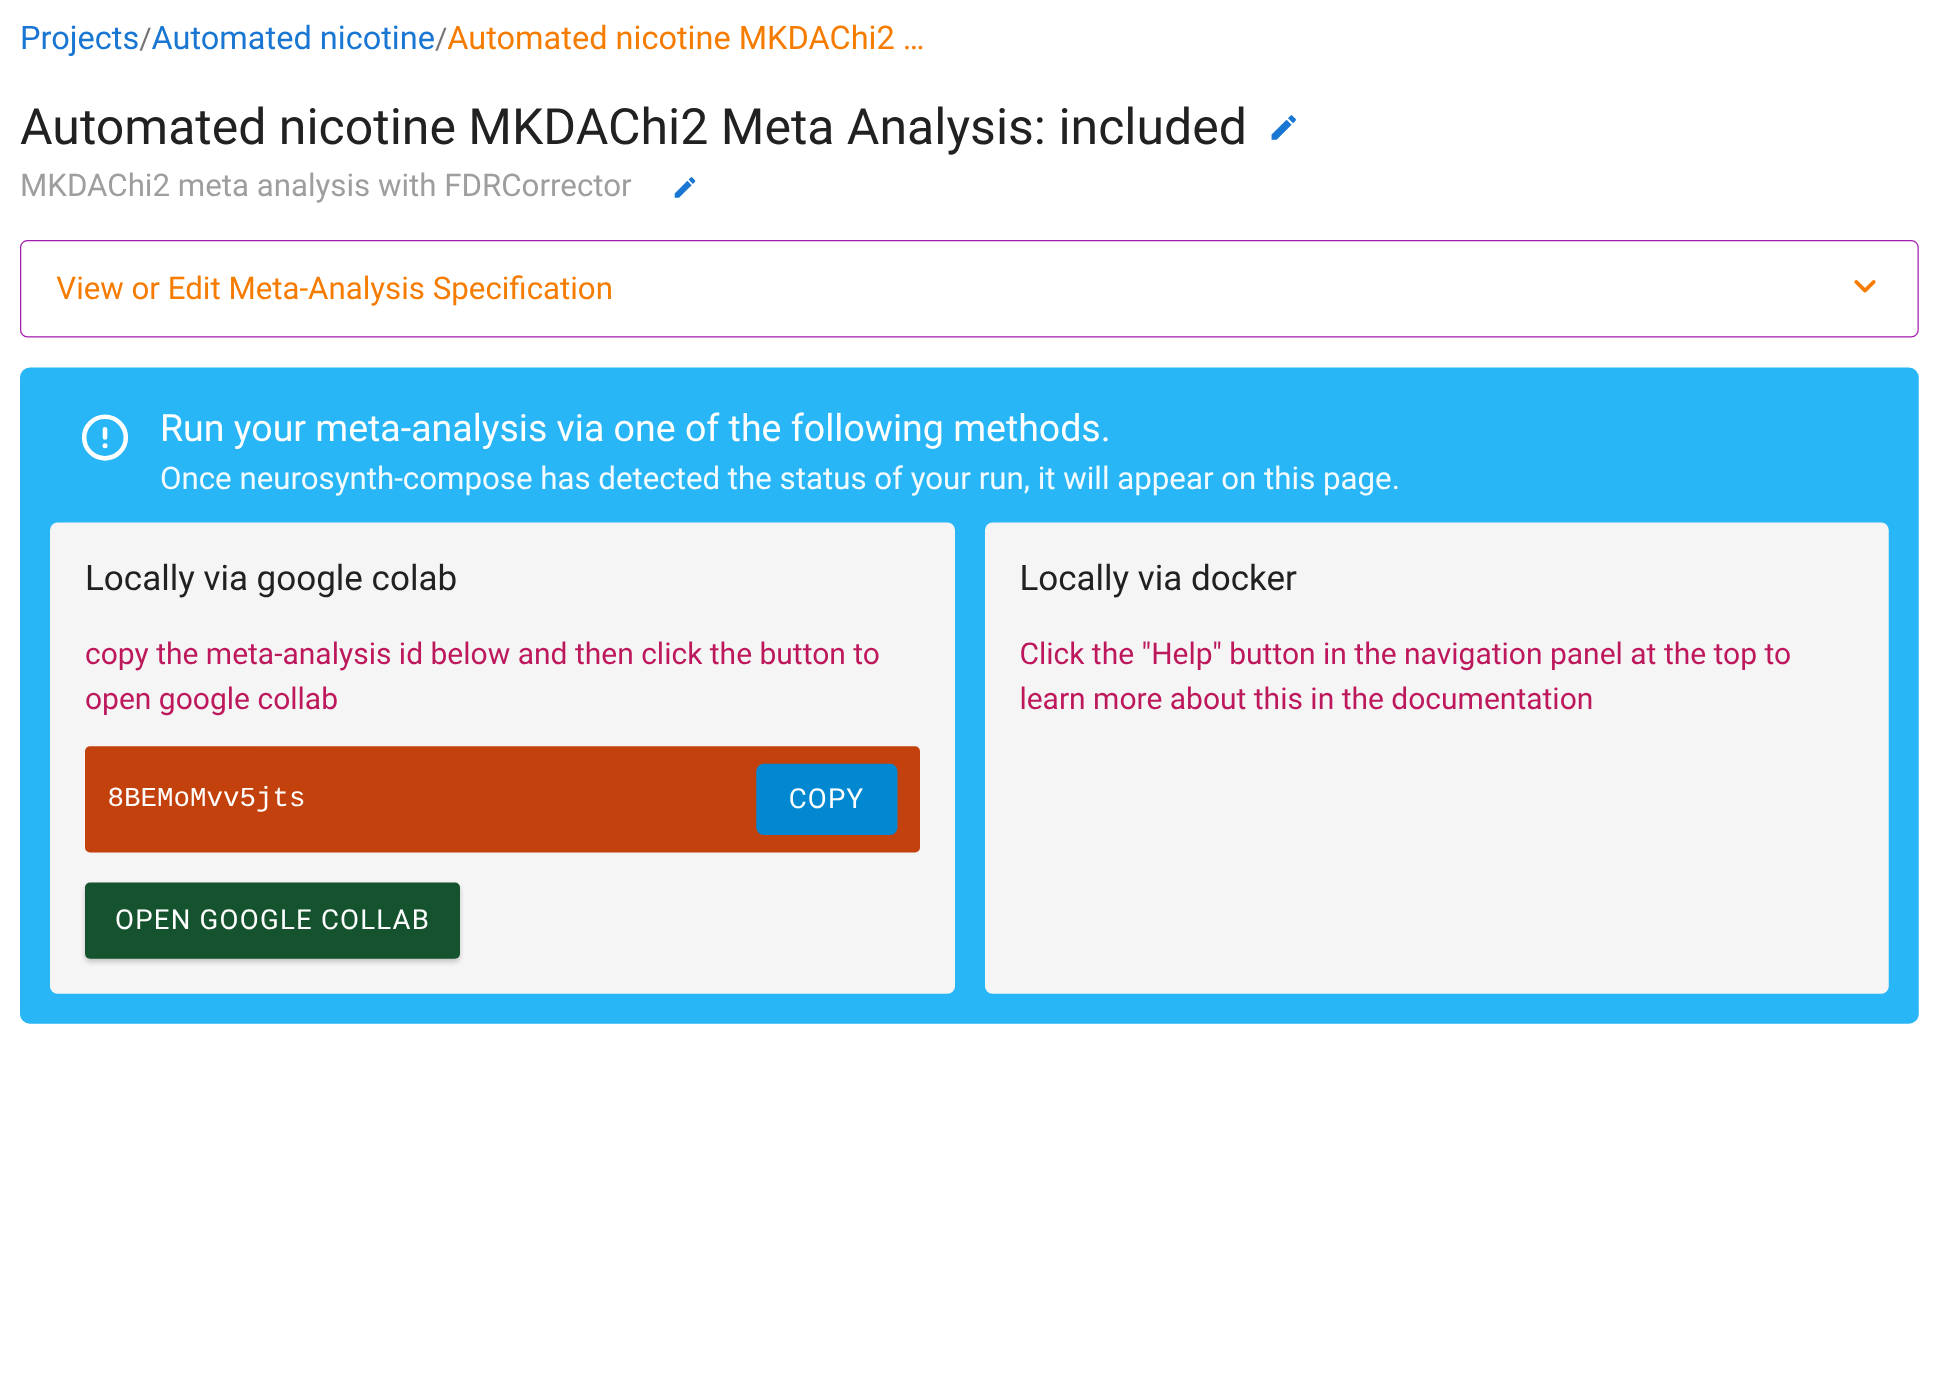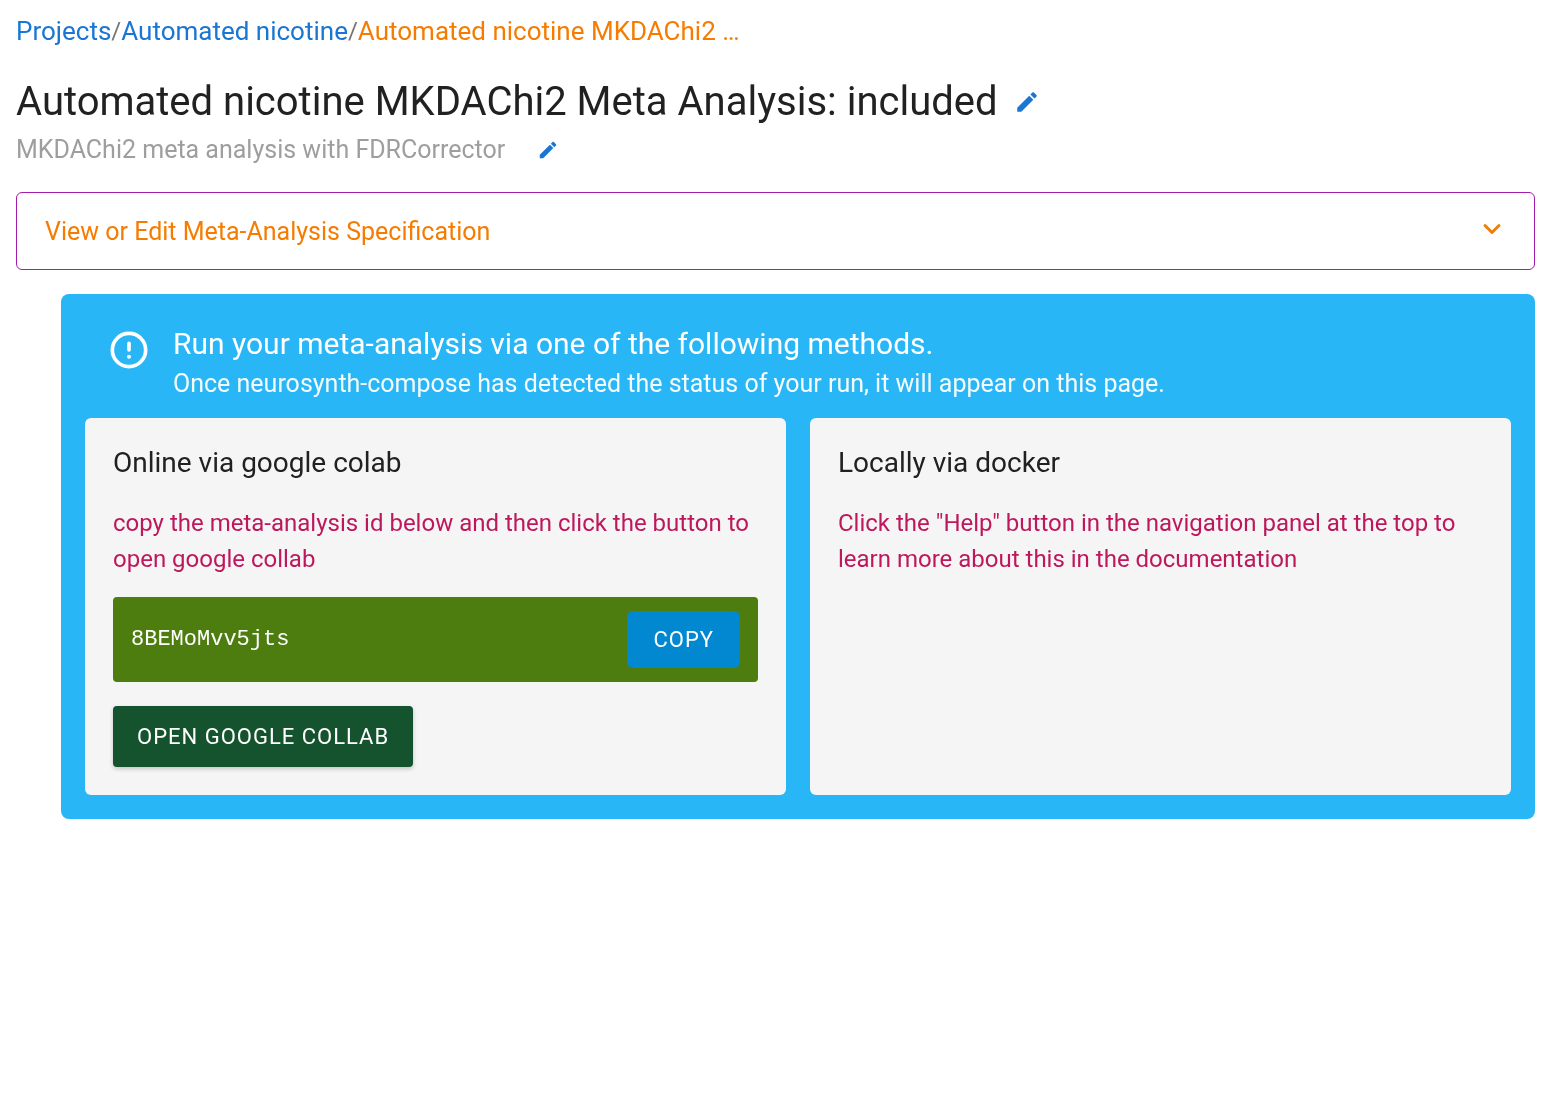--- a/index.html
+++ b/index.html
@@ -86,21 +86,20 @@
       color: #f57c00;
     }
     .chevron-icon svg {
       width: 28px;
       height: 28px;
     }
     .info-panel {
       background: #29b6f6;
       border-radius: 8px;
       padding: 24px;
-      margin-left: 45px;
     }
     .info-header {
       display: flex;
       align-items: flex-start;
       gap: 24px;
       padding: 8px 24px 20px 24px;
     }
     .info-icon {
       color: #fff;
       flex-shrink: 0;
@@ -139,21 +138,21 @@
       color: #212121;
       margin-bottom: 26px;
     }
     .card-text {
       font-size: 24px;
       color: #be185d;
       line-height: 1.5;
       margin-bottom: 20px;
     }
     .code-block {
-      background: #4d7c0f;
+      background: #c2410c;
       border-radius: 4px;
       padding: 14px 18px;
       display: flex;
       align-items: center;
       justify-content: space-between;
       margin-bottom: 24px;
     }
     .code-text {
       color: #fff;
       font-family: "Courier New", monospace;
@@ -232,21 +231,21 @@
     </span>
     <div class="info-text">
       <div class="info-title">Run your meta-analysis via one of the following methods.</div>
       <div class="info-subtitle">Once neurosynth-compose has detected the status of your run, it will appear on this page.</div>
     </div>
   </div>
 
   <div class="cards-row">
 
     <div class="card">
-      <h2 class="card-title">Online via google colab</h2>
+      <h2 class="card-title">Locally via google colab</h2>
       <p class="card-text">copy the meta-analysis id below and then click the button to open google collab</p>
       <div class="code-block">
         <span class="code-text">8BEMoMvv5jts</span>
         <button class="copy-btn">COPY</button>
       </div>
       <button class="primary-btn">OPEN GOOGLE COLLAB</button>
     </div>
 
     <div class="card">
       <h2 class="card-title">Locally via docker</h2>

